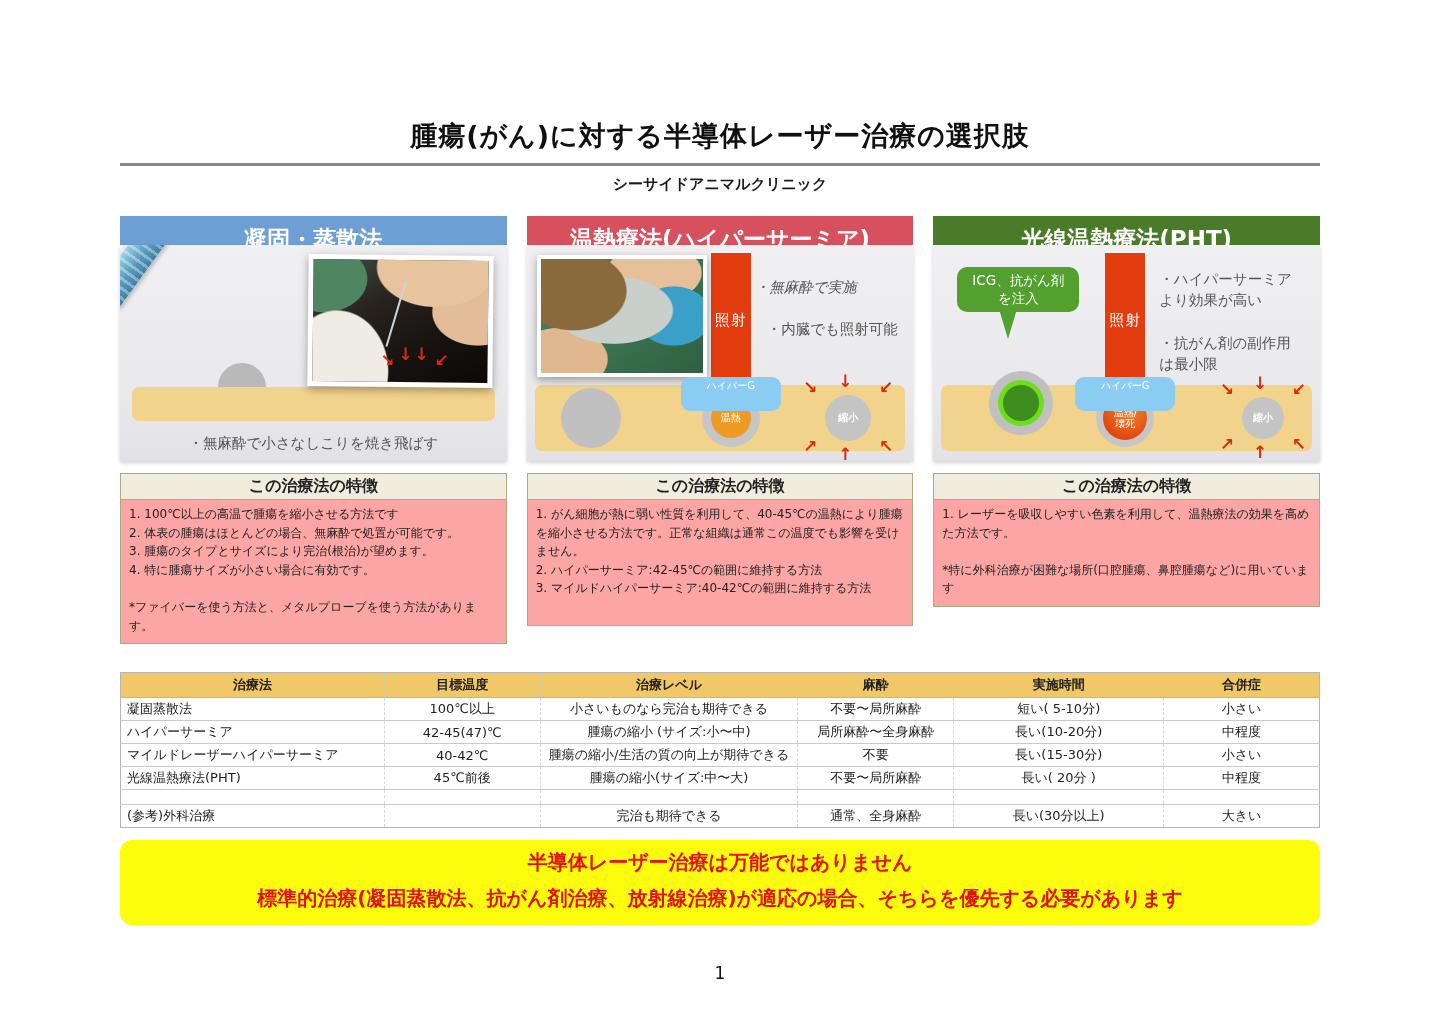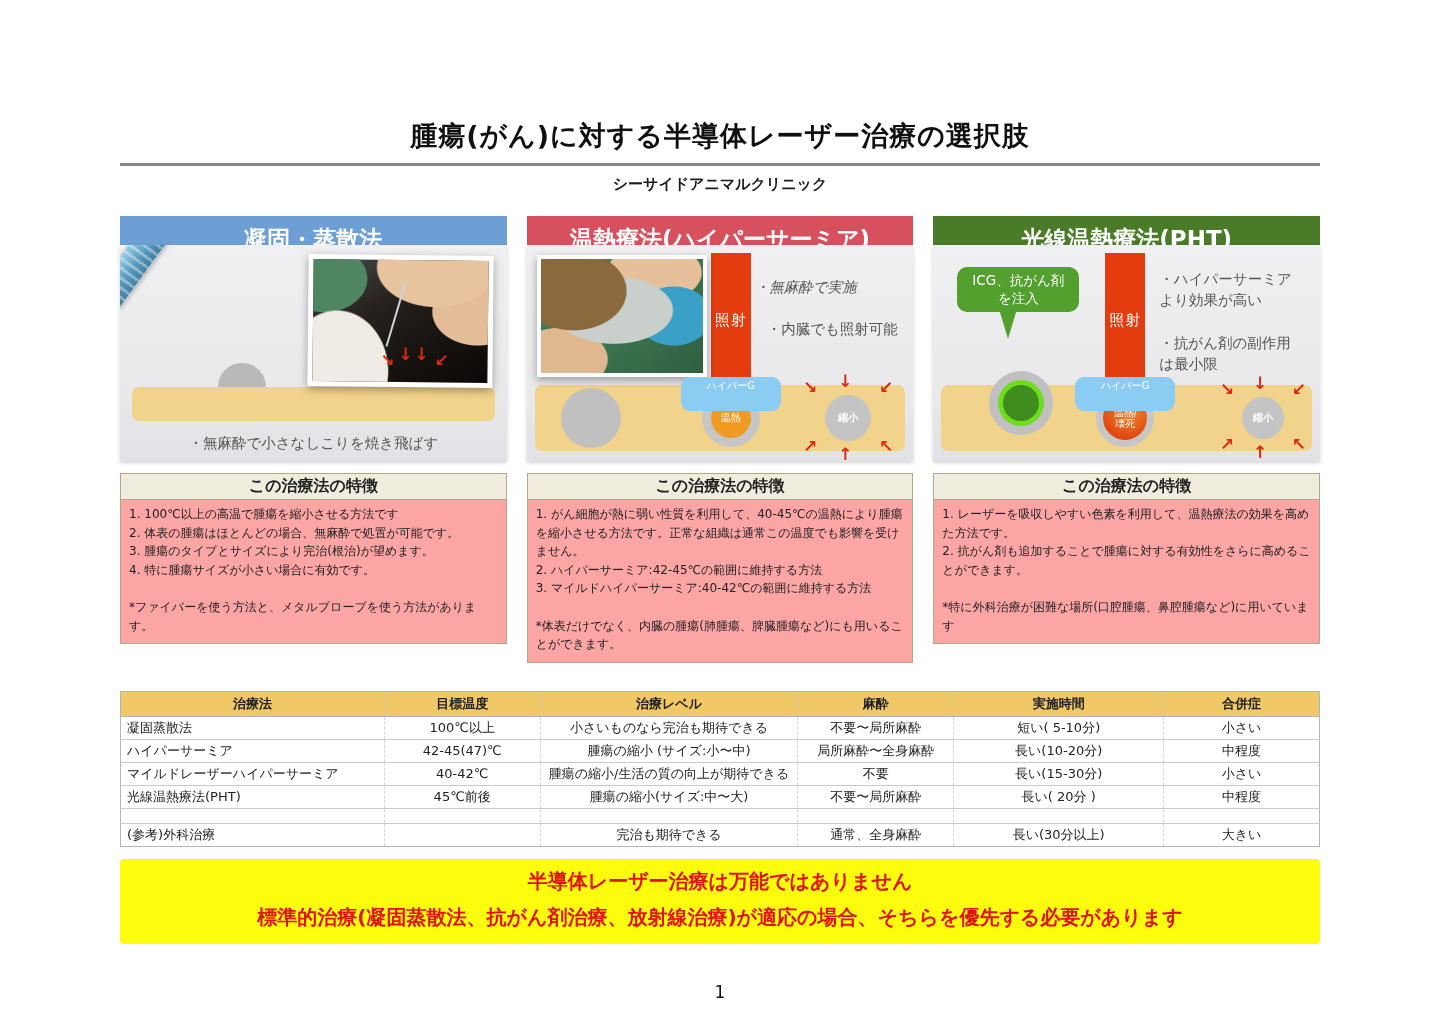--- a/index.html
+++ b/index.html
@@ -94,21 +94,21 @@
   .cmp col.c0{width:22%} .cmp col.c1{width:13%} .cmp col.c2{width:21.5%} .cmp col.c3{width:13%} .cmp col.c4{width:17.5%} .cmp col.c5{width:13%}
   .cmp th { background:#f0c868; font-size:13px; font-weight:bold; padding:3px 4px; color:#222;
       border-bottom:1px solid #b5b5b5; border-left:1px dashed #cfcabb; }
   .cmp td { font-size:13px; padding:2px 6px; text-align:center; border-top:1px solid #c9c9c9;
       border-left:1px dashed #d6d6d6; color:#222; }
   .cmp th:first-child, .cmp td:first-child { border-left:none; }
   .cmp td.l { text-align:left; }
   .cmp tr.spacer td { height:15px; }
 
   
-  .warning { margin-top:12px; background:#fcfc0c; border-radius:4px; padding:9px 20px 13px 20px;
+  .warning { margin-top:12px; background:#fcfc0c; border-radius:12px; padding:9px 20px 13px 20px;
       text-align:center; color:#e01212; font-weight:bold; }
   .warning .w1 { font-size:20px; }
   .warning .w2 { font-size:20px; margin-top:9px; }
 
   .pagenum { text-align:center; margin-top:38px; font-size:17px; color:#111; }
 </style>
 </head>
 <body>
 
 <div class="page">
@@ -219,28 +219,26 @@
         <div>*ファイバーを使う方法と、メタルプローブを使う方法があります。</div>
       </div>
     </div>
     <div class="fbox">
       <div class="fhead">この治療法の特徴</div>
       <div class="fbody">
         <div>1. がん細胞が熱に弱い性質を利用して、40-45℃の温熱により腫瘍を縮小させる方法です。正常な組織は通常この温度でも影響を受けません。</div>
         <div>2. ハイパーサーミア:42-45℃の範囲に維持する方法</div>
         <div>3. マイルドハイパーサーミア:40-42℃の範囲に維持する方法</div>
         <div></div>
-        <div>*体表だけでなく、内臓の腫瘍(肺腫瘍、脾臓腫瘍など)にも用いることができます。</div>
       </div>
     </div>
     <div class="fbox">
       <div class="fhead">この治療法の特徴</div>
       <div class="fbody">
         <div>1. レーザーを吸収しやすい色素を利用して、温熱療法の効果を高めた方法です。</div>
-        <div>2. 抗がん剤も追加することで腫瘍に対する有効性をさらに高めることができます。</div>
         <div></div>
         <div>*特に外科治療が困難な場所(口腔腫瘍、鼻腔腫瘍など)に用いています</div>
       </div>
     </div>
   </div>
 
   <table class="cmp">
     <colgroup>
         <col class="c0">
         <col class="c1">

